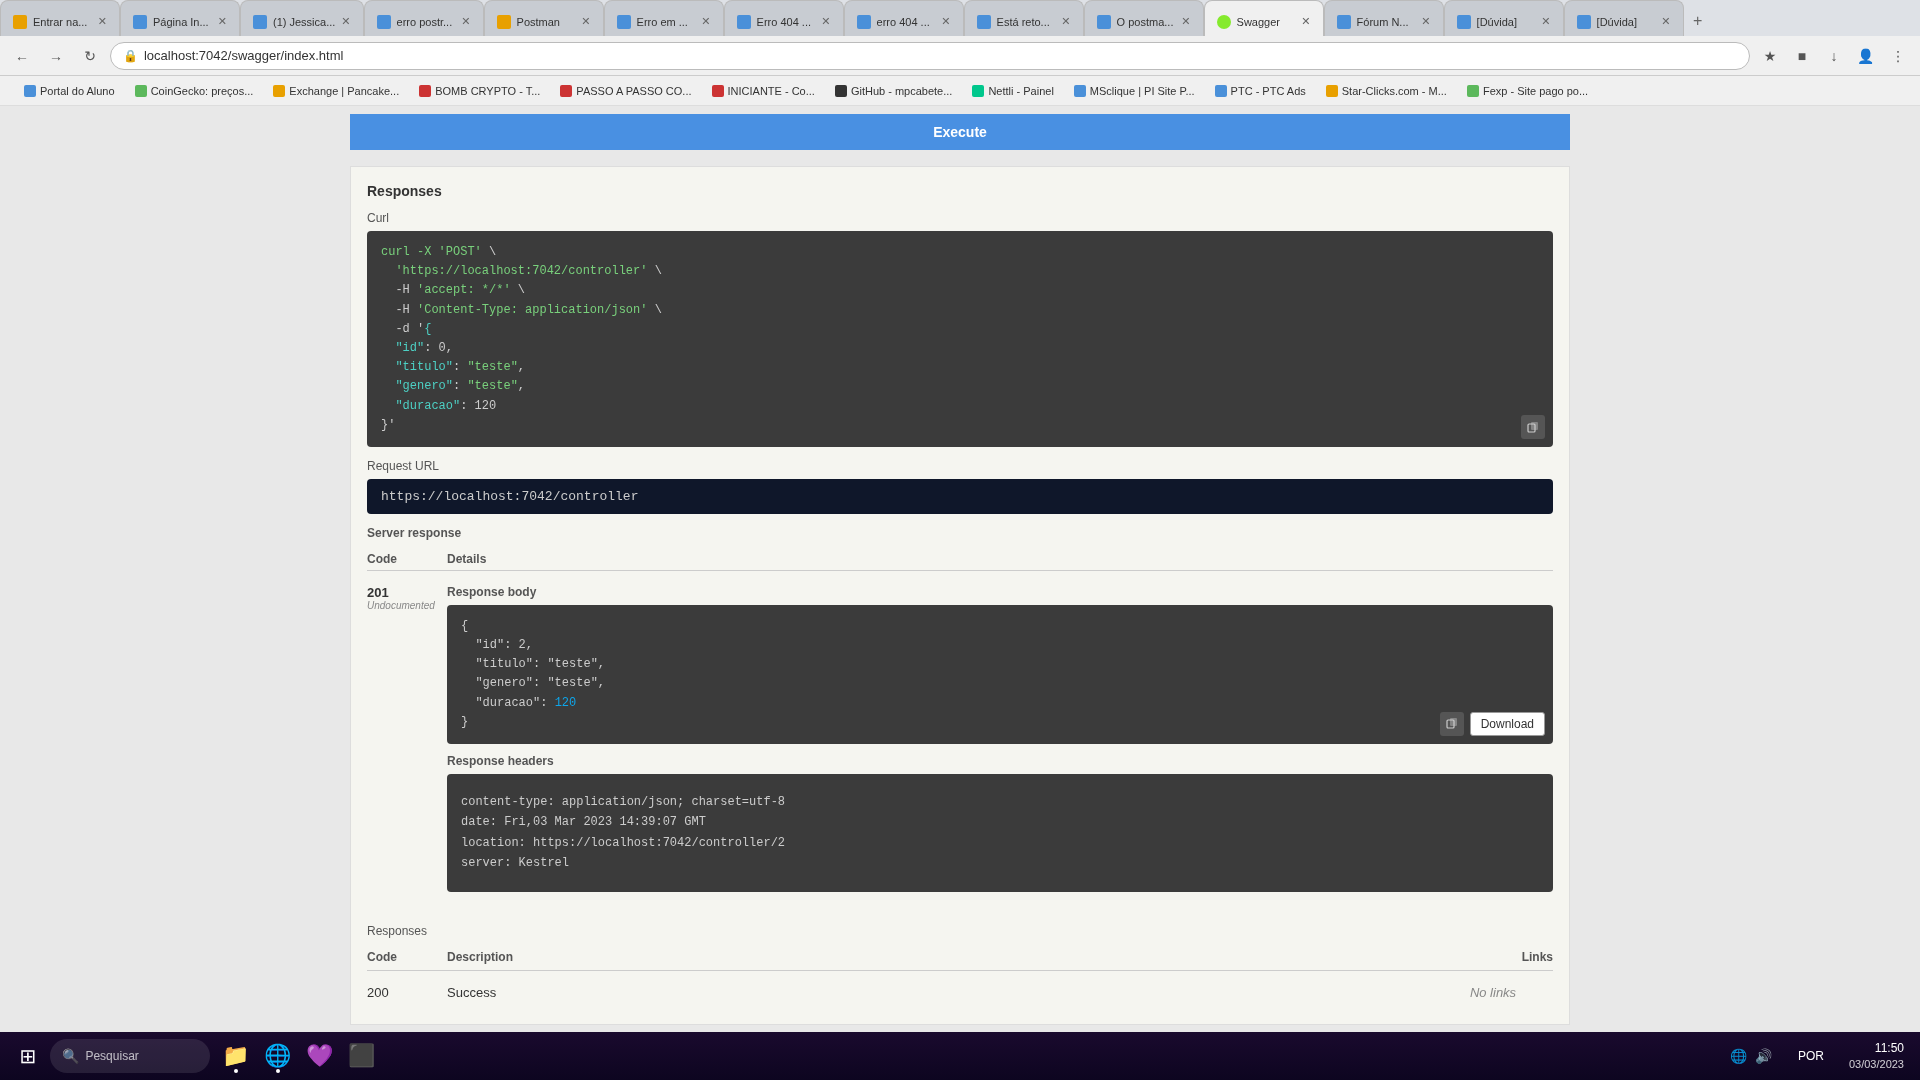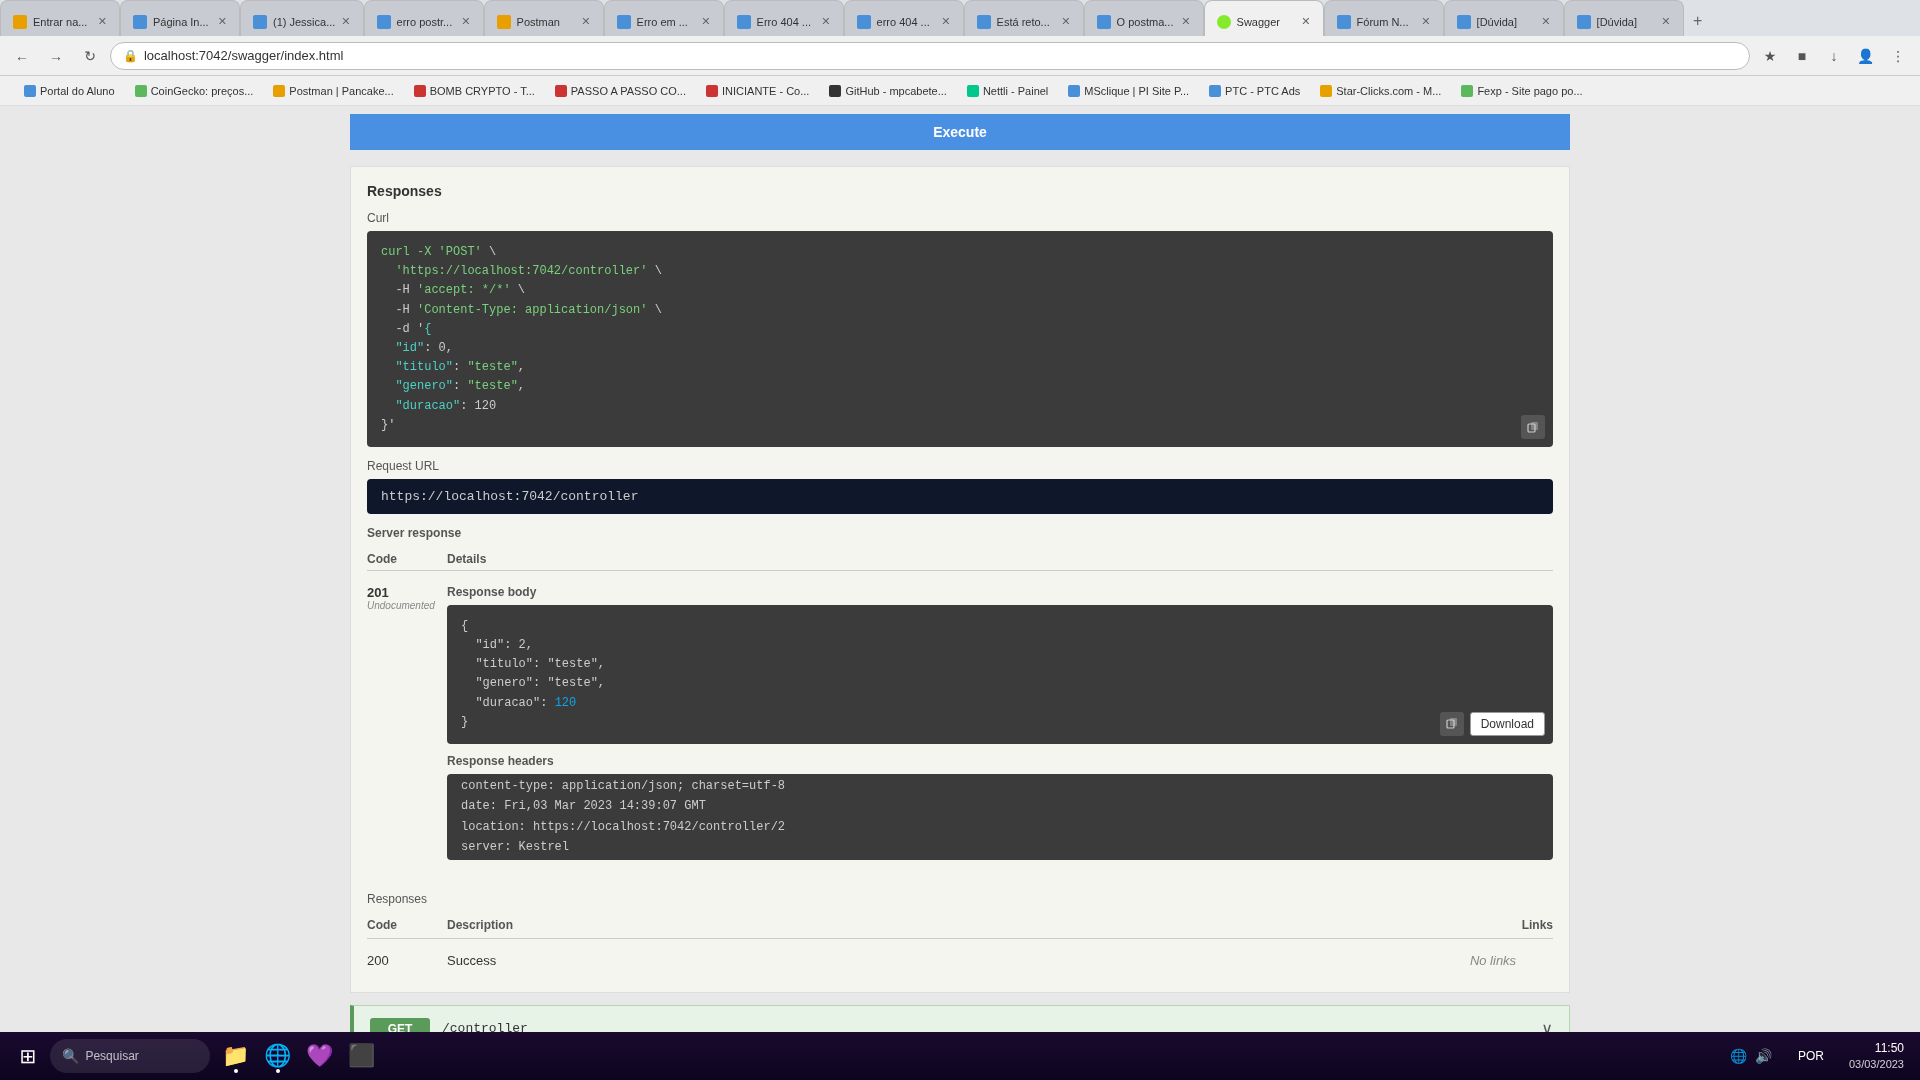--- a/index.html
+++ b/index.html
@@ -379,21 +379,21 @@
       font-weight: bold;
       color: #555;
       margin-bottom: 6px;
     }
 
     .response-headers-block {
       background: #3b3b3b;
       color: #ccc;
       font-family: 'Courier New', monospace;
       font-size: 12px;
-      padding: 2px 14px;
+      padding: 18px 14px;
       border-radius: 4px;
       margin-bottom: 16px;
       line-height: 1.7;
     }
 
     
     .responses-code-section {
       margin-top: 8px;
     }
 
@@ -701,21 +701,21 @@
     <div class="bookmark-item">
       <div class="bookmark-favicon" style="background:#4a90d9;"></div>
       <span>Portal do Aluno</span>
     </div>
     <div class="bookmark-item">
       <div class="bookmark-favicon" style="background:#5cb85c;"></div>
       <span>CoinGecko: preços...</span>
     </div>
     <div class="bookmark-item">
       <div class="bookmark-favicon" style="background:#e8a000;"></div>
-      <span>Postman | Pancake...</span>
+      <span>Exchange | Pancake...</span>
     </div>
     <div class="bookmark-item">
       <div class="bookmark-favicon" style="background:#cc3333;"></div>
       <span>BOMB CRYPTO - T...</span>
     </div>
     <div class="bookmark-item">
       <div class="bookmark-favicon" style="background:#cc3333;"></div>
       <span>PASSO A PASSO CO...</span>
     </div>
     <div class="bookmark-item">

